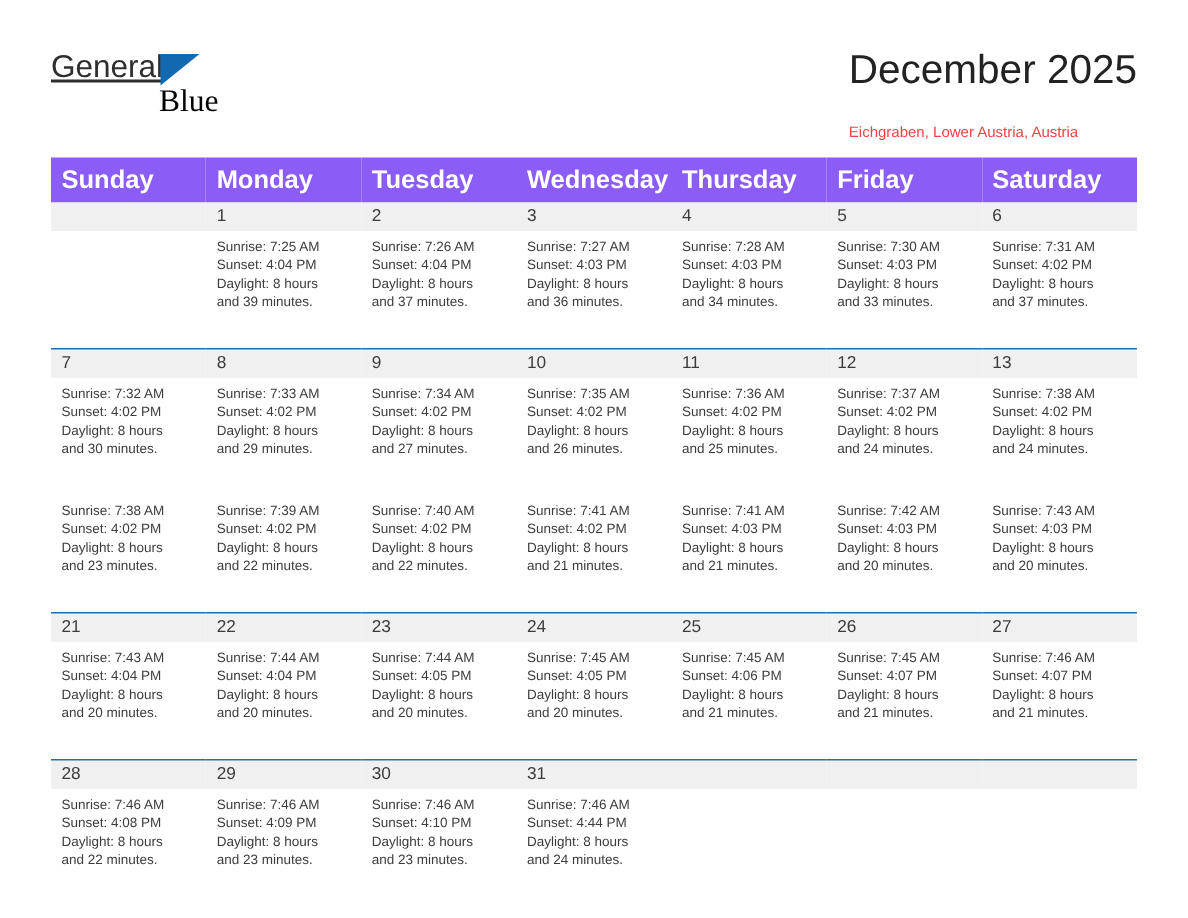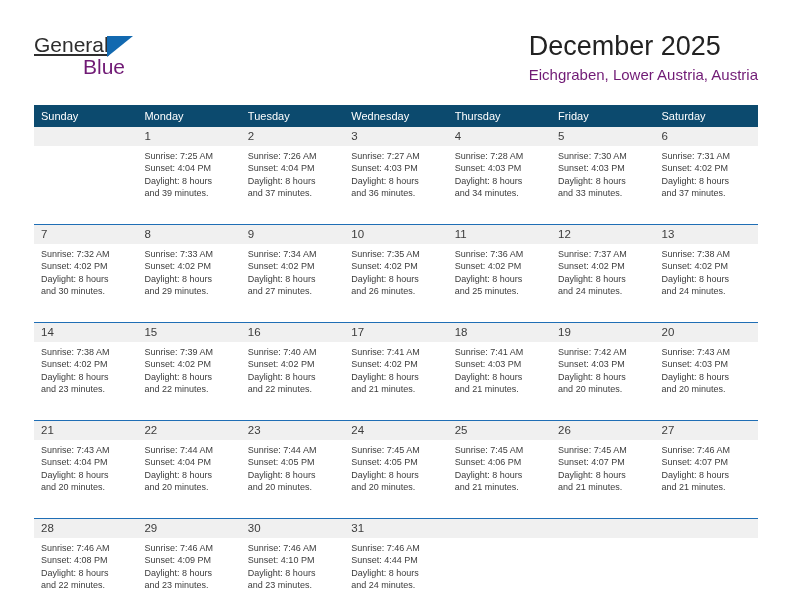--- a/index.html
+++ b/index.html
@@ -50,63 +50,64 @@
     position: absolute;
     left: 73px;
     top: 3px;
     width: 0;
     height: 0;
     border-left: 26px solid #1269b0;
     border-bottom: 21px solid transparent;
   }
   .logo-blue {
     position: absolute;
-    left: 49px;
+    left: 72px;
     top: 22px;
     font-size: 21px;
-    color: #701a75;
+    color: #000000;
     line-height: 24px;
+    font-family: Liberation Serif, serif;
   }
 
   .title-block {
     position: absolute;
     right: 34px;
     top: 30px;
   }
   .cal-title {
     font-size: 27px;
     color: #222222;
     line-height: 32px;
     white-space: nowrap;
   }
   .cal-subtitle {
-    margin-top: 5px;
-    font-size: 15px;
-    color: #701a75;
+    margin-top: 19px;
+    font-size: 10px;
+    color: #ef4444;
     line-height: 16px;
     white-space: nowrap;
   }
 
   
   .calendar {
     position: absolute;
     left: 34px;
     top: 105px;
     width: 724px;
     border-collapse: collapse;
     table-layout: fixed;
   }
   .calendar col {
     width: 103.43px;
   }
   thead th {
-    background: #0c4a6e;
+    background: #8b5cf6;
     color: #ffffff;
-    font-size: 11px;
-    font-weight: normal;
+    font-size: 17px;
+    font-weight: bold;
     text-align: left;
     padding: 5px 0 5px 7px;
     height: 9px;
     border: none;
   }
 
   .week-row td {
     padding: 0;
     vertical-align: top;
     border: none;
@@ -282,29 +283,20 @@
           <div>and 24 minutes.</div>
         </td>
         <td>
           <div>Sunrise: 7:38 AM</div>
           <div>Sunset: 4:02 PM</div>
           <div>Daylight: 8 hours</div>
           <div>and 24 minutes.</div>
         </td>
       </tr>
 
-      <tr class="daynum-row week-row">
-        <td>14</td>
-        <td>15</td>
-        <td>16</td>
-        <td>17</td>
-        <td>18</td>
-        <td>19</td>
-        <td>20</td>
-      </tr>
       <tr class="detail-row week-row">
         <td>
           <div>Sunrise: 7:38 AM</div>
           <div>Sunset: 4:02 PM</div>
           <div>Daylight: 8 hours</div>
           <div>and 23 minutes.</div>
         </td>
         <td>
           <div>Sunrise: 7:39 AM</div>
           <div>Sunset: 4:02 PM</div>

